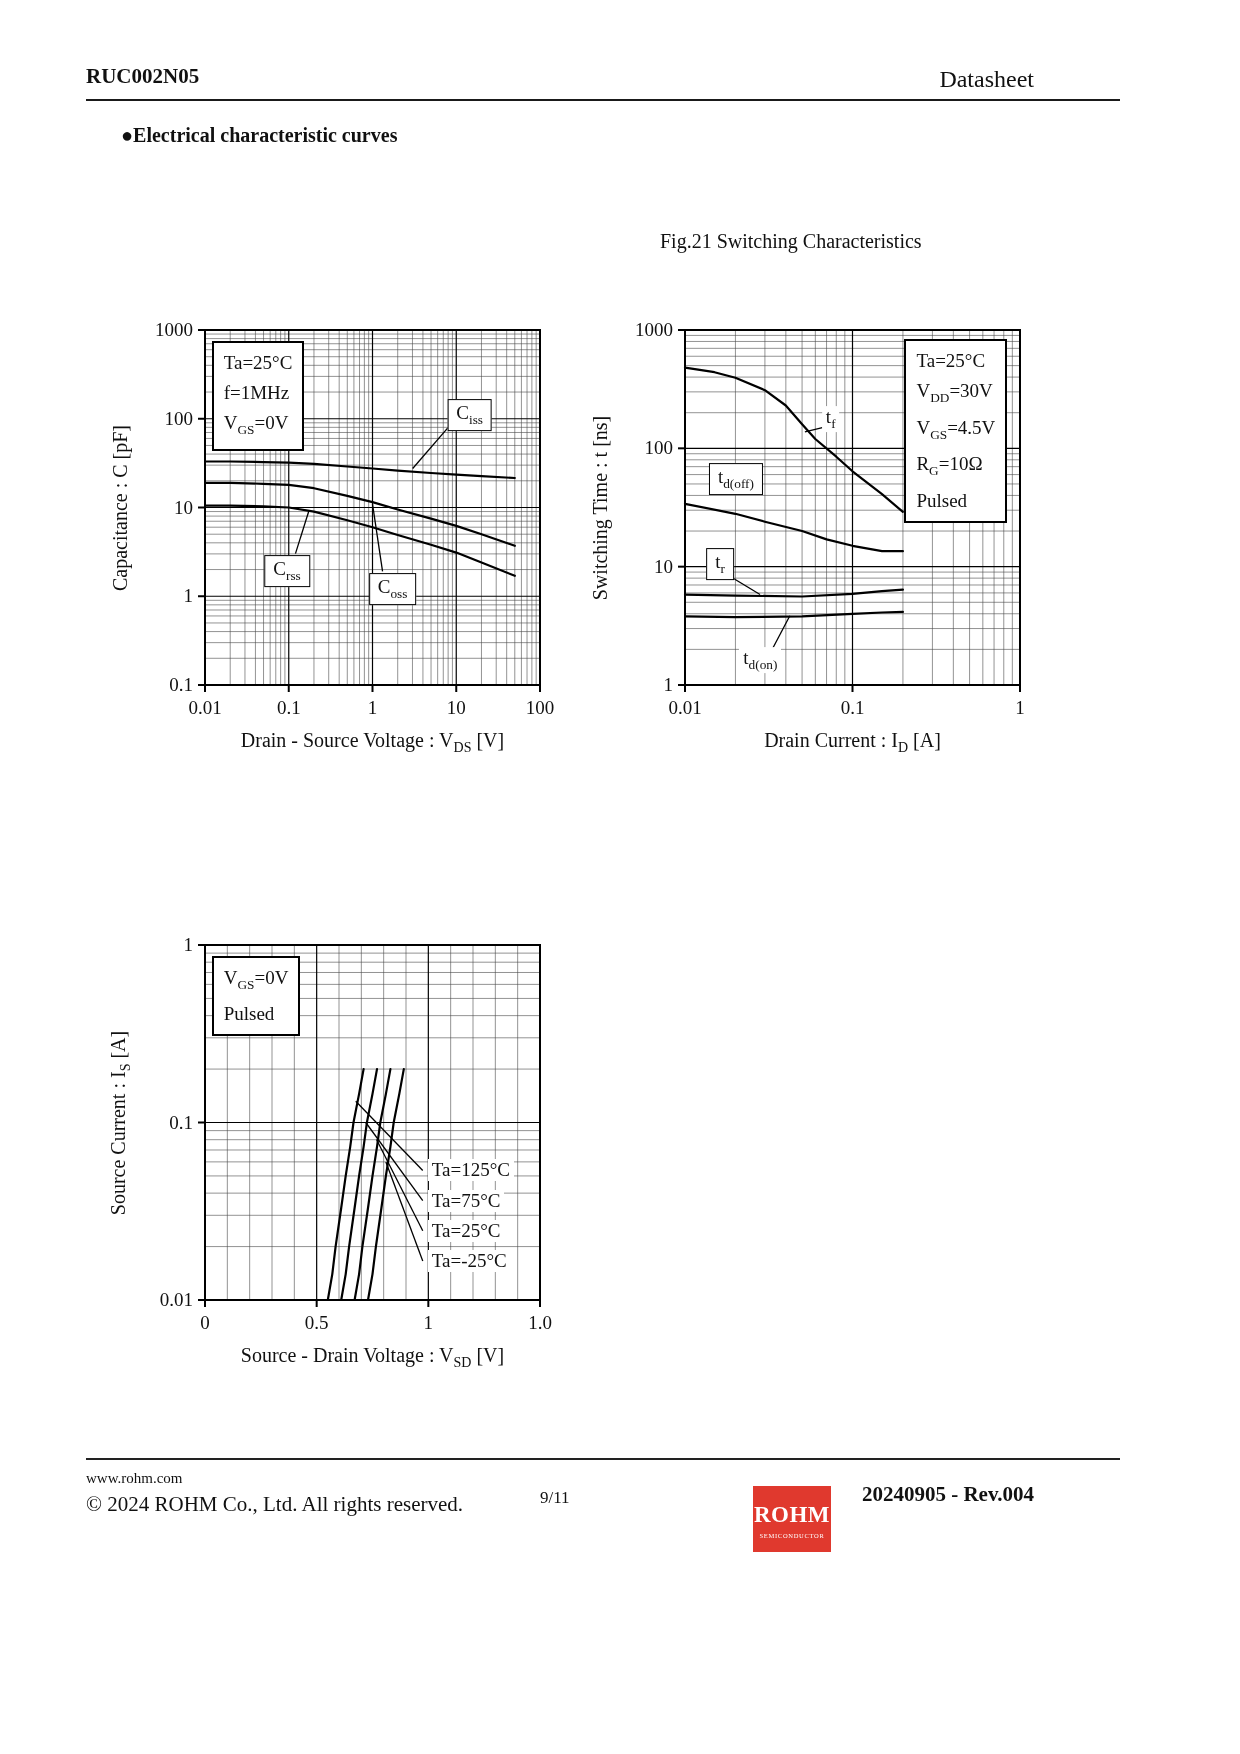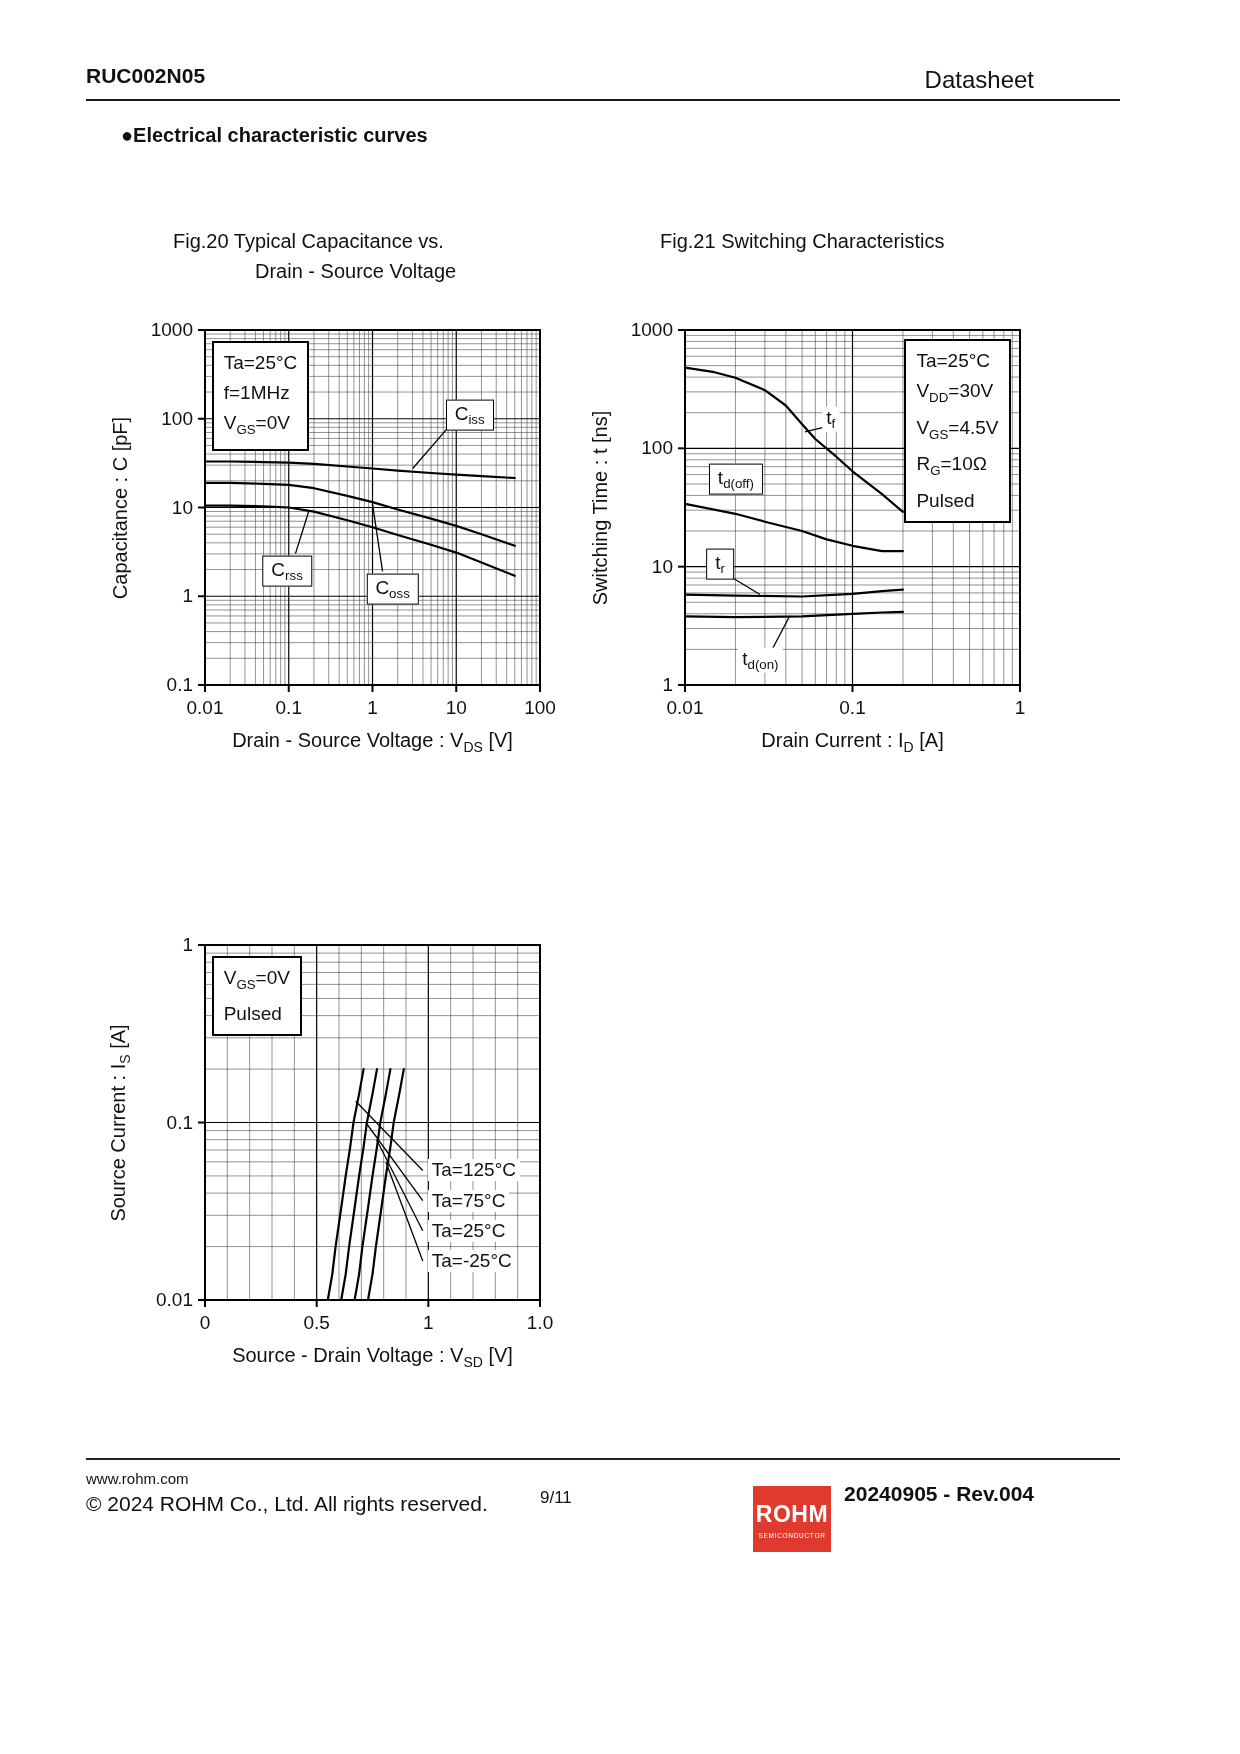--- a/index.html
+++ b/index.html
@@ -1,17 +1,17 @@
 <!DOCTYPE html>
 <html><head>
 <meta charset="utf-8">
 <style>
   html,body{margin:0;padding:0;background:#fff;}
   .page{position:relative;width:1120px;height:1754px;background:#fff;overflow:hidden;
-        font-family:Liberation Sans, sans-serif;color:#111;}
+        font-family:Liberation Serif, serif;color:#111;}
   .hdr-left{position:absolute;left:86px;top:64px;font-size:21px;font-weight:bold;}
   .hdr-right{position:absolute;right:86px;top:66px;font-size:24px;}
   .hdr-rule{position:absolute;left:86px;width:1068px;top:99px;height:2px;background:#1a1a1a;}
   .section-title{position:absolute;left:86px;top:124px;font-size:20px;font-weight:bold;margin-left:35px;}
   .fig-title{position:absolute;font-size:20px;line-height:30px;}
   .fig-title .indent{margin-left:82px;}
   .chart{position:absolute;width:520px;height:470px;}
   .chart svg{position:absolute;left:0;top:0;}
   .tick-y{position:absolute;width:60px;text-align:right;font-size:19px;transform:translateY(-50%);}
   .tick-x{position:absolute;font-size:19px;transform:translateX(-50%);}
@@ -36,24 +36,20 @@
 <body>
 
 <div class="page">
 
   <div class="hdr-left">RUC002N05</div>
   <div class="hdr-right">Datasheet</div>
   <div class="hdr-rule"></div>
 
   <div class="section-title"><span>●</span><span>Electrical characteristic curves</span></div>
 
-  <div class="fig-title" style="left:173px;top:226px;">
-    <div>Fig.20 Typical Capacitance vs.</div>
-    <div class="indent">Drain - Source Voltage</div>
-  </div>
   <div class="fig-title" style="left:660px;top:226px;">
     <div>Fig.21 Switching Characteristics</div>
   </div>
 
   <div class="chart" style="left:86px;top:300px;">
       <svg width="520" height="470" viewBox="0 0 520 470">
         <line x1="144.21126213685844" y1="30" x2="144.21126213685844" y2="385" stroke="#4a4a4a" stroke-width="0.6"></line>
         <line x1="158.9589050827717" y1="30" x2="158.9589050827717" y2="385" stroke="#4a4a4a" stroke-width="0.6"></line>
         <line x1="169.42252427371687" y1="30" x2="169.42252427371687" y2="385" stroke="#4a4a4a" stroke-width="0.6"></line>
         <line x1="177.53873786314156" y1="30" x2="177.53873786314156" y2="385" stroke="#4a4a4a" stroke-width="0.6"></line>

